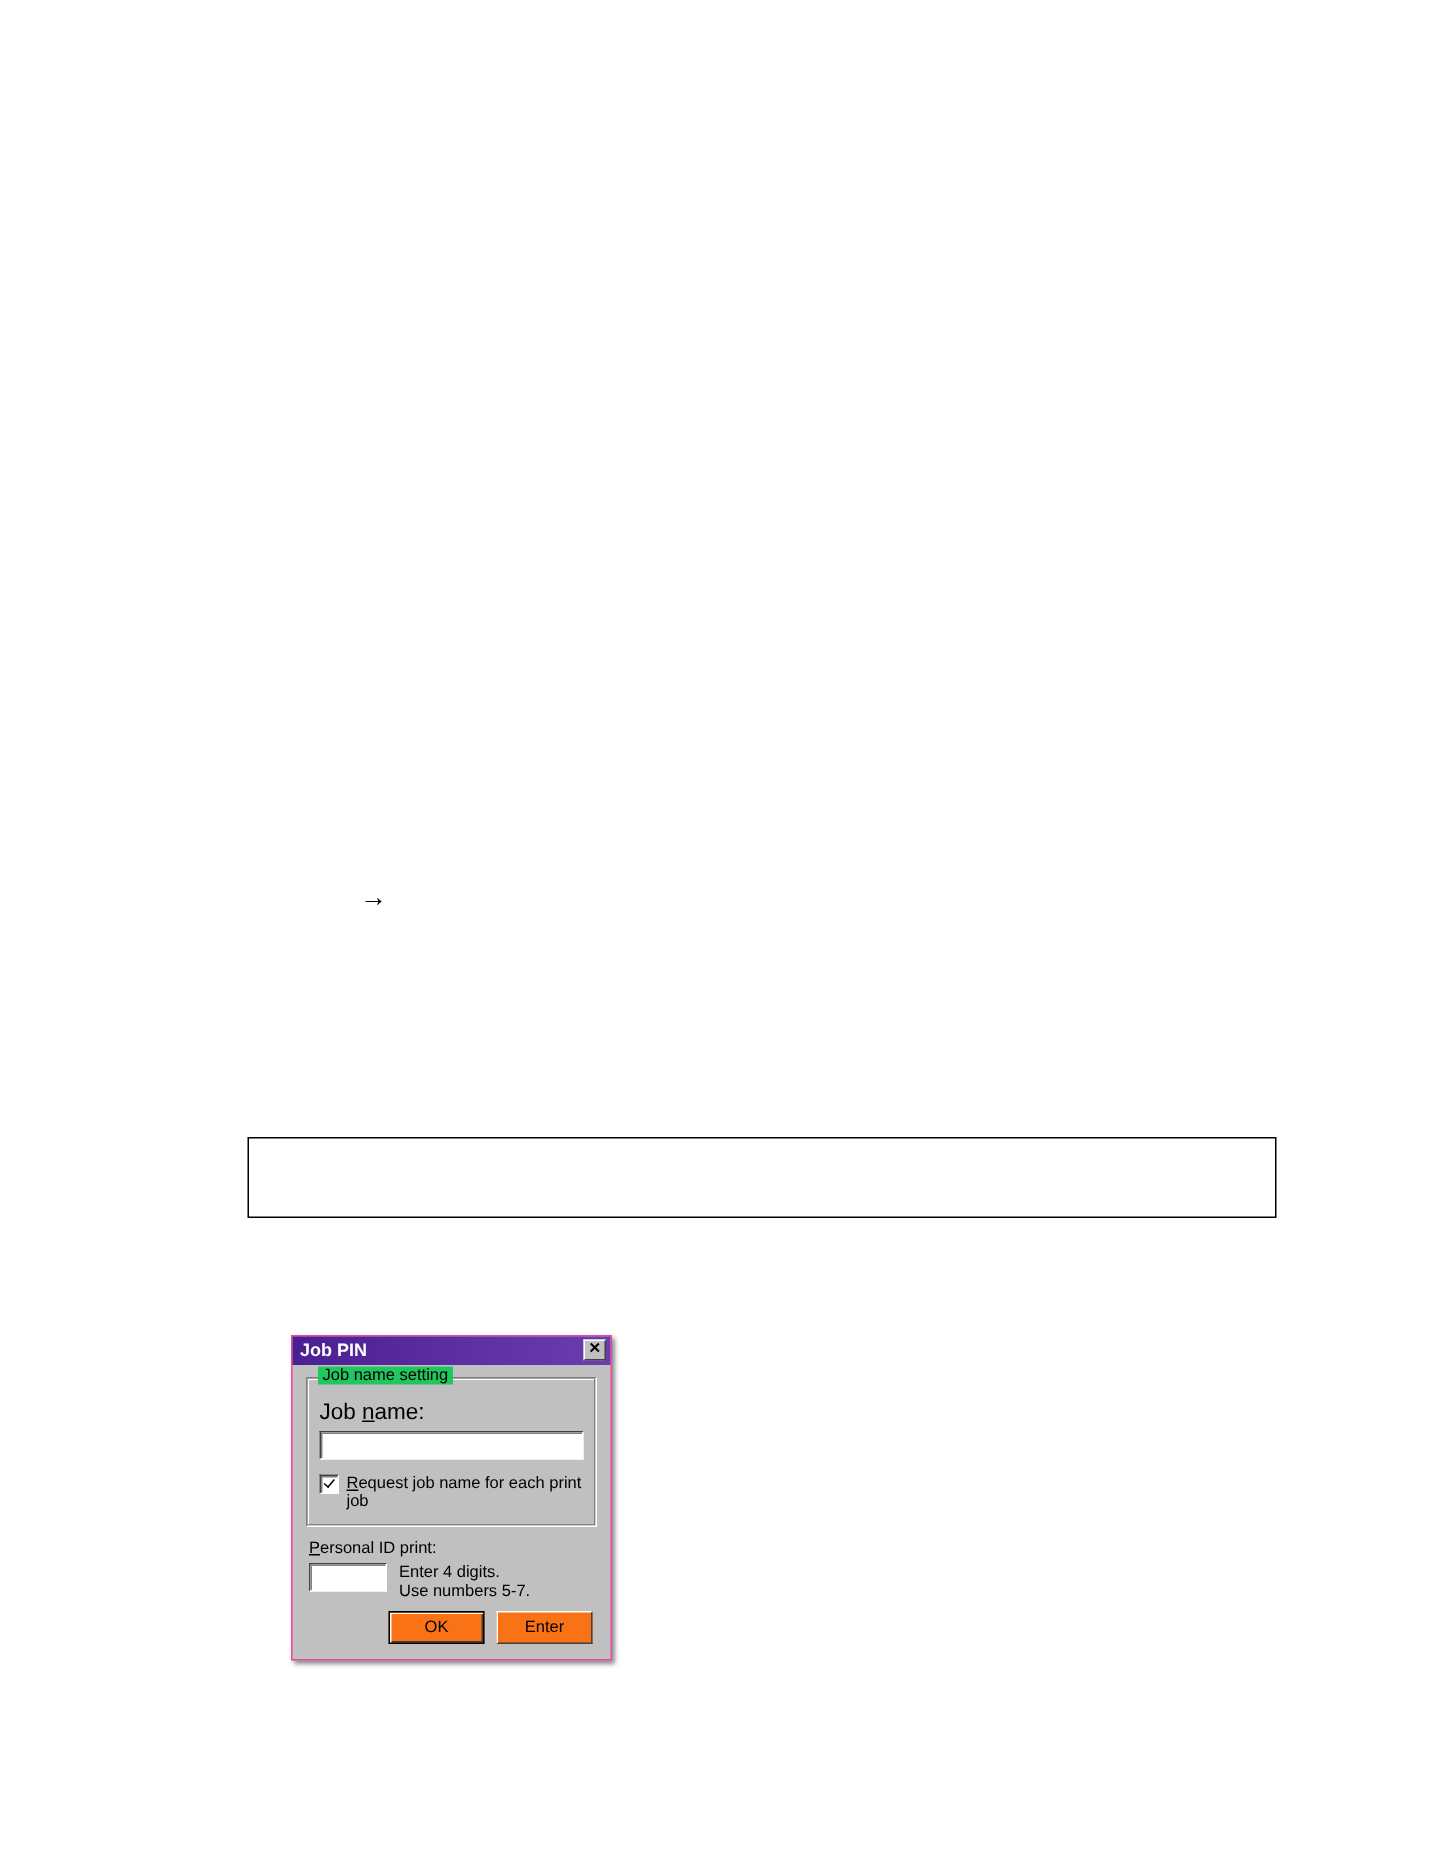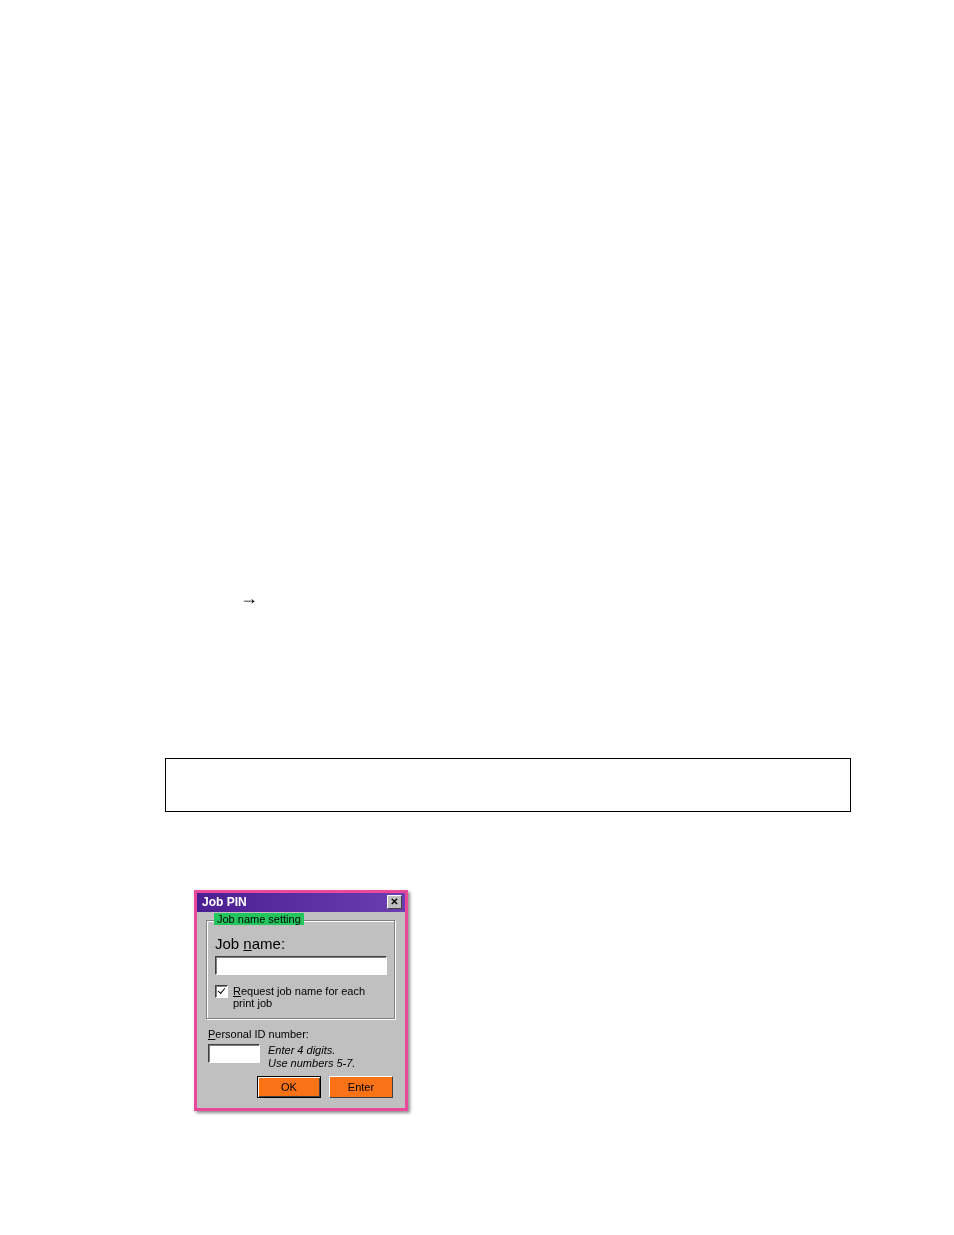--- a/index.html
+++ b/index.html
@@ -26,21 +26,21 @@
       height: 54px;
       border: 1px solid #000;
       background: #fff;
     }
     .dialog {
       position: absolute;
       left: 194px;
       top: 890px;
       width: 214px;
       background: #c0c0c0;
-      border: 3px solid #ec4899;
+      border: 1px solid #ec4899;
       box-shadow: 2px 2px 3px rgba(0,0,0,0.45);
     }
     .titlebar {
       display: flex;
       align-items: center;
       justify-content: space-between;
       background: #5a2ca0;
       background: linear-gradient(to right, #4b1f91, #6a3db0);
       color: #fff;
       font-weight: bold;
@@ -155,21 +155,21 @@
       border-left: 1px solid #404040;
       border-right: 1px solid #fff;
       border-bottom: 1px solid #fff;
       box-shadow: inset 1px 1px 0 #808080;
       background: #fff;
       font-size: 11px;
       padding: 1px 3px;
       margin-right: 8px;
       flex-shrink: 0;
     }
-    .pin-hint { line-height: 13px; font-style: italic; }
+    .pin-hint { line-height: 13px; }
     .button-row {
       display: flex;
       justify-content: flex-end;
       gap: 8px;
       padding: 6px 3px 0 0;
     }
     .win-button {
       min-width: 64px;
       height: 22px;
       background: #f97316;
@@ -214,21 +214,21 @@
       <div class="checkbox-row">
         <div class="checkbox checked"></div>
         <span>
           <span class="underline">R</span><span>equest job name for each print job</span>
         </span>
       </div>
     </div>
 
     <div class="pin-section">
       <label class="pin-label">
-        <span class="underline">P</span><span>ersonal ID number:</span>
+        <span class="underline">P</span><span>ersonal ID print:</span>
       </label>
       <div class="pin-row">
         <input type="text" class="pin-input" value="" style="">
         <div class="pin-hint">
           <div>Enter 4 digits.</div>
           <div>Use numbers 5-7.</div>
         </div>
       </div>
     </div>
 

